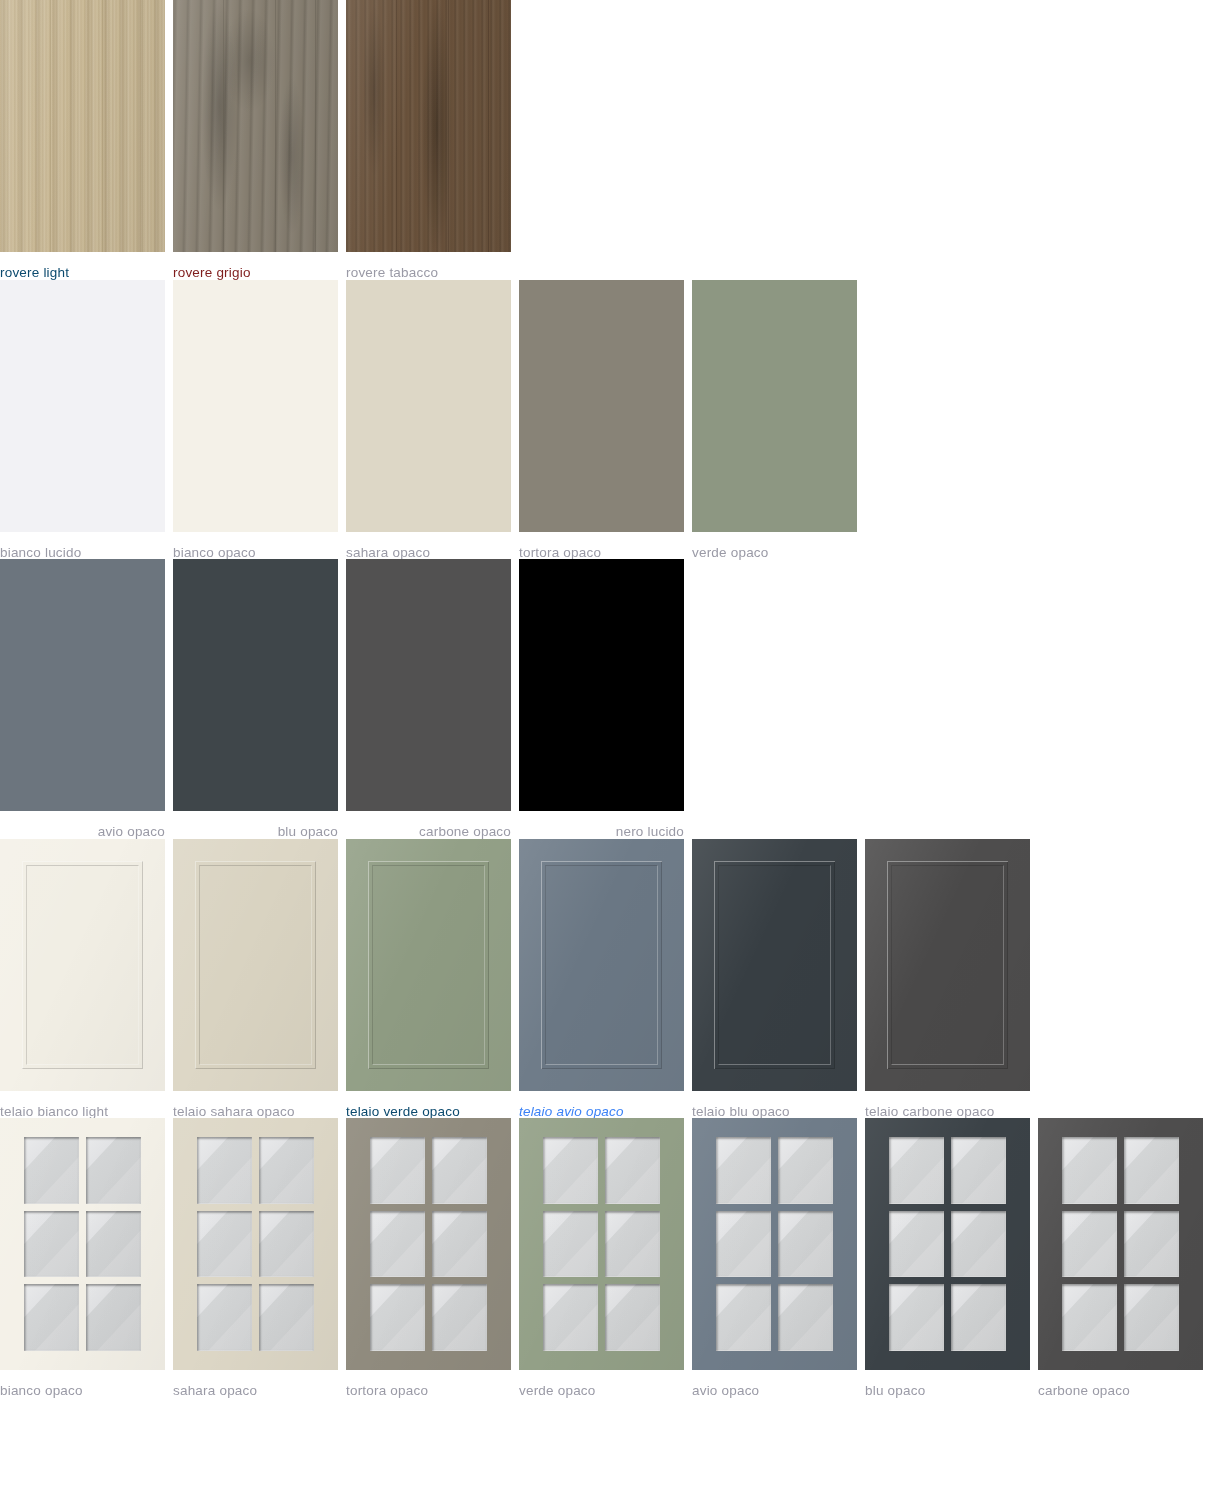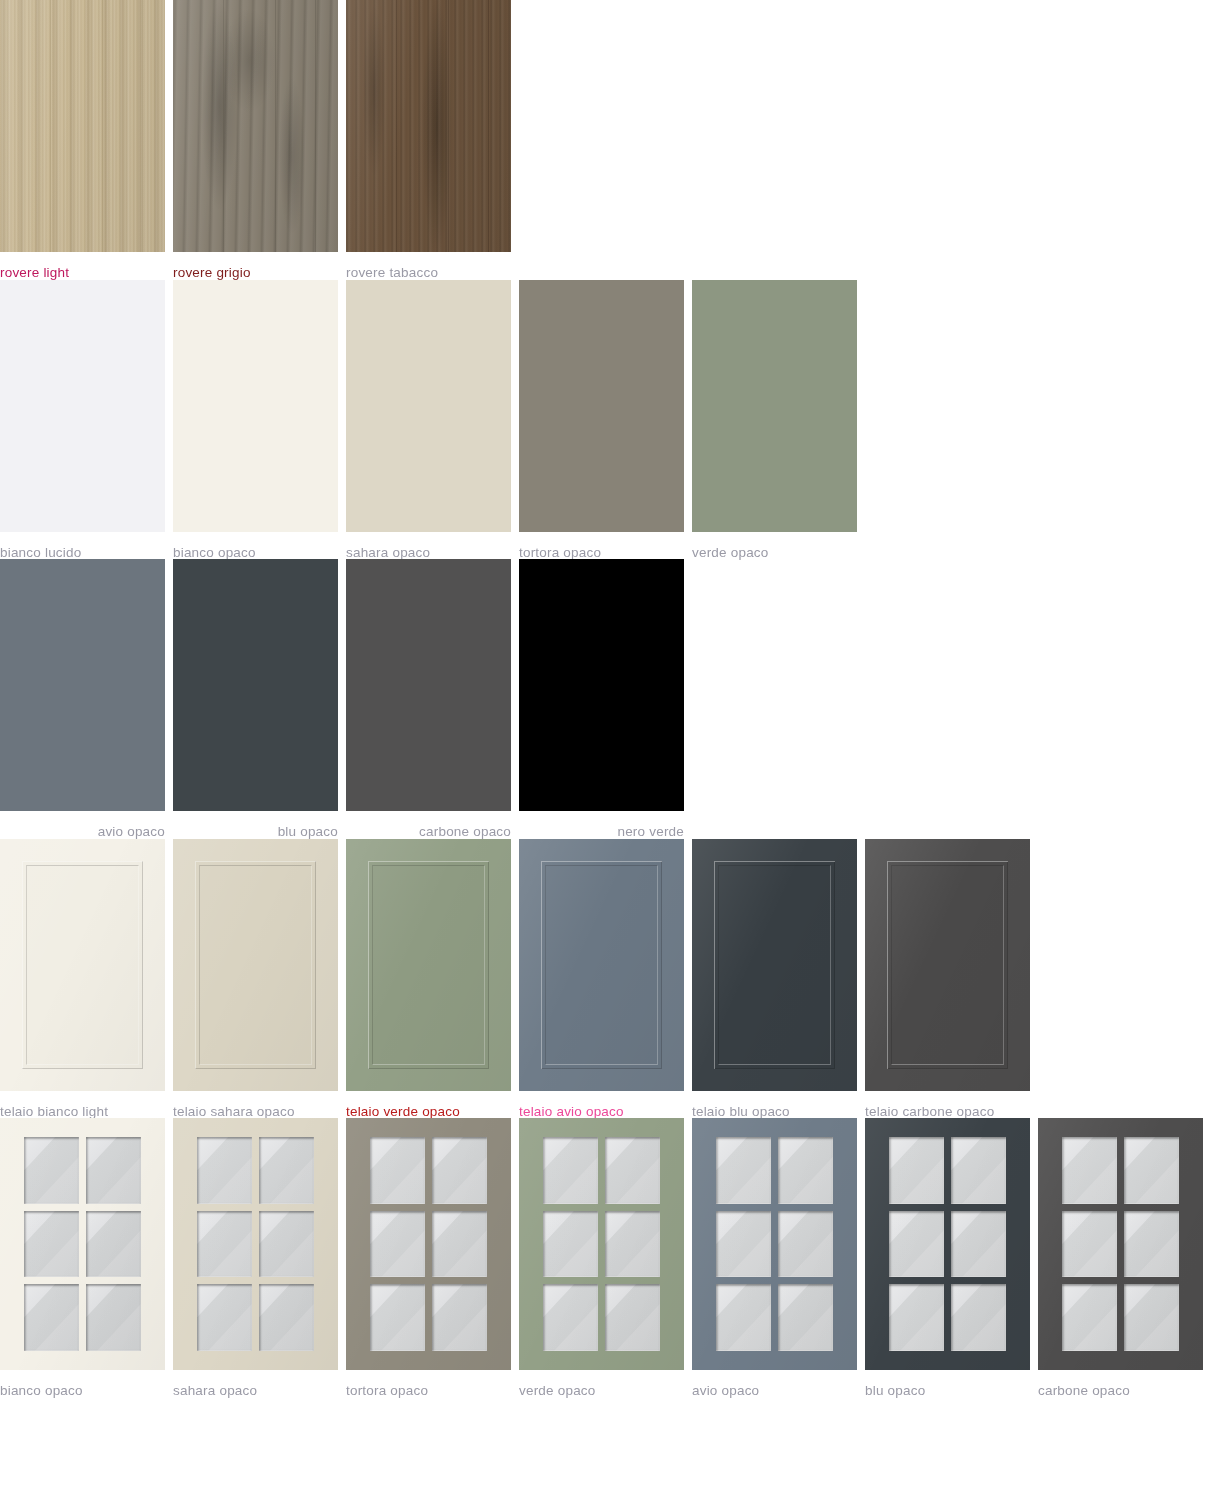--- a/index.html
+++ b/index.html
@@ -124,21 +124,21 @@
   <div id="grid-root">
       <div class="row">
         <div class="cell">
           <div class="swatch wood" style="background: rgb(201, 184, 148);">
             <div class="grain grain-a"></div>
             <div class="plank" style="left: 49.5px; background: rgb(160, 143, 107); opacity: 0.35;"></div>
             <div class="plank" style="left: 102.3px; background: rgb(160, 143, 107); opacity: 0.35;"></div>
             <div class="plank" style="left: 141.9px; background: rgb(160, 143, 107); opacity: 0.35;"></div>
             <div class="woodshade"></div>
           </div>
-          <div class="label" style="color: #be185d;">rovere light</div>
+          <div class="label" style="color: #0c4a6e;">rovere light</div>
         </div>
         <div class="cell">
           <div class="swatch wood" style="background: rgb(133, 125, 111);">
             <div class="grain grain-b"></div>
             <div class="plank" style="left: 49.5px; background: rgb(93, 86, 75); opacity: 0.35;"></div>
             <div class="plank" style="left: 102.3px; background: rgb(93, 86, 75); opacity: 0.35;"></div>
             <div class="plank" style="left: 141.9px; background: rgb(93, 86, 75); opacity: 0.35;"></div>
             <div class="woodshade"></div>
           </div>
           <div class="label" style="color: #7f1d1d;">rovere grigio</div>
@@ -184,21 +184,21 @@
         <div class="cell">
           <div class="swatch plain" style="background: rgb(63, 70, 74);"></div>
           <div class="label right" style="color: rgb(154, 154, 166);">blu opaco</div>
         </div>
         <div class="cell">
           <div class="swatch plain" style="background: rgb(82, 81, 81);"></div>
           <div class="label right" style="color: rgb(154, 154, 166);">carbone opaco</div>
         </div>
         <div class="cell">
           <div class="swatch plain" style="background: rgb(0, 0, 0);"></div>
-          <div class="label right" style="color: rgb(154, 154, 166);">nero verde</div>
+          <div class="label right" style="color: rgb(154, 154, 166);">nero lucido</div>
         </div>
       </div>
       <div class="row">
         <div class="cell">
           <div class="swatch door" style="background: rgb(244, 241, 232);">
             <div class="panel" style="background: rgb(241, 238, 228);">
               <div class="bevel"></div>
             </div>
             <div class="inner-line"></div>
             <div class="sheen"></div>
@@ -216,31 +216,31 @@
           <div class="label" style="color: rgb(154, 154, 166);">telaio sahara opaco</div>
         </div>
         <div class="cell">
           <div class="swatch door" style="background: rgb(147, 160, 135);">
             <div class="panel" style="background: rgb(142, 155, 130);">
               <div class="bevel"></div>
             </div>
             <div class="inner-line"></div>
             <div class="sheen"></div>
           </div>
-          <div class="label" style="color: #b91c1c;">telaio verde opaco</div>
+          <div class="label" style="color: #0c4a6e;">telaio verde opaco</div>
         </div>
         <div class="cell">
           <div class="swatch door" style="background: rgb(111, 124, 137);">
             <div class="panel" style="background: rgb(106, 119, 132);">
               <div class="bevel"></div>
             </div>
             <div class="inner-line"></div>
             <div class="sheen"></div>
           </div>
-          <div class="label" style="color: #ec4899;">telaio avio opaco</div>
+          <div class="label" style="color: #3b82f6; font-style: italic;">telaio avio opaco</div>
         </div>
         <div class="cell">
           <div class="swatch door" style="background: rgb(59, 66, 71);">
             <div class="panel" style="background: rgb(55, 62, 67);">
               <div class="bevel"></div>
             </div>
             <div class="inner-line"></div>
             <div class="sheen"></div>
           </div>
           <div class="label" style="color: rgb(154, 154, 166);">telaio blu opaco</div>

